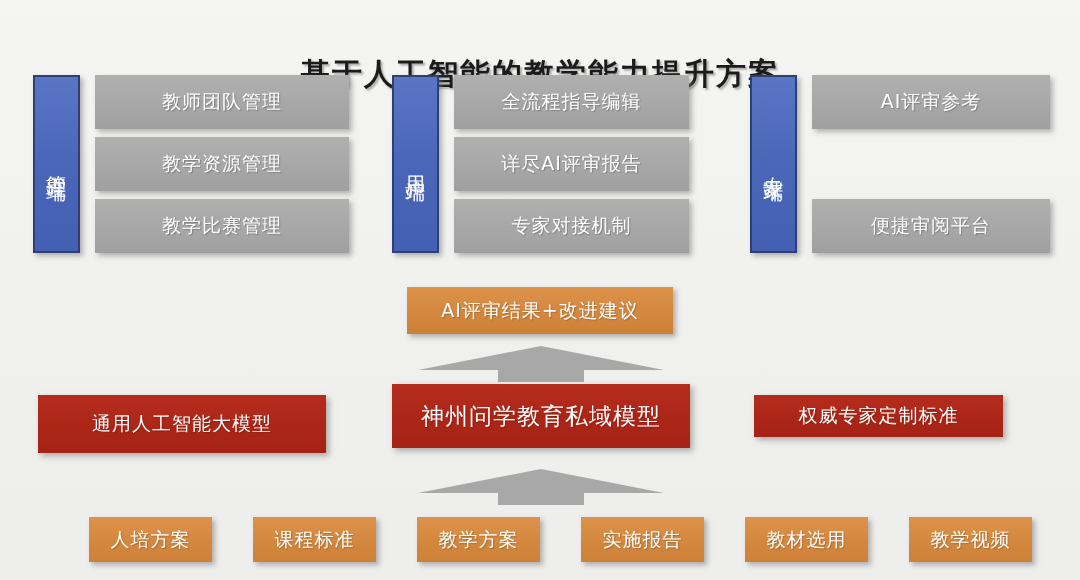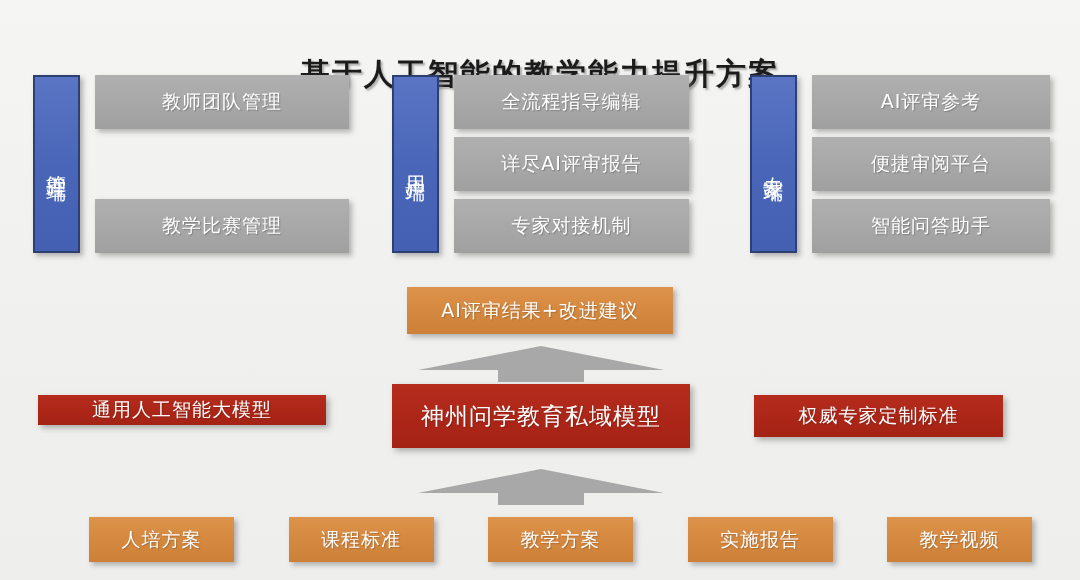--- a/index.html
+++ b/index.html
@@ -129,21 +129,21 @@
     background: linear-gradient(180deg, #b52c1c 0%, #ac2618 55%, #a42314 100%);
     color: #ffffff;
     display: flex;
     align-items: center;
     justify-content: center;
     box-shadow: 3px 3px 6px rgba(125,125,125,0.6);
     text-shadow: 1px 1px 1px rgba(110,30,20,0.5);
     letter-spacing: 1px;
   }
   .red-left {
-    left: 38px;  top: 395px; width: 288px; height: 30px; font-size: 19px;
+    left: 38px;  top: 395px; width: 288px; height: 58px; font-size: 19px;
   }
   .red-center {
     left: 392px; top: 384px; width: 298px; height: 64px; font-size: 23px;
   }
   .red-right {
     left: 754px; top: 395px; width: 249px; height: 42px; font-size: 19px;
   }
 
   
   .chips {
@@ -179,20 +179,23 @@
 
   <div class="group group-1">
     <div class="vtab">
       <span class="vtab-text">管理端</span>
     </div>
     <div class="rows">
       <div class="grow">
         <span>教师团队管理</span>
       </div>
       <div class="grow">
+        <span>教学资源管理</span>
+      </div>
+      <div class="grow">
         <span>教学比赛管理</span>
       </div>
     </div>
   </div>
 
   <div class="group group-2">
     <div class="vtab">
       <span class="vtab-text">用户端</span>
     </div>
     <div class="rows">
@@ -211,23 +214,20 @@
   <div class="group group-3">
     <div class="vtab">
       <span class="vtab-text">专家端</span>
     </div>
     <div class="rows">
       <div class="grow">
         <span>AI评审参考</span>
       </div>
       <div class="grow">
         <span>便捷审阅平台</span>
-      </div>
-      <div class="grow">
-        <span>智能问答助手</span>
       </div>
     </div>
   </div>
 
   <div class="ai-box">
     <span>AI评审结果+改进建议</span>
   </div>
 
   <div class="up-arrow arrow-1">
     <svg viewBox="0 0 246 38" preserveAspectRatio="none" aria-hidden="true">
@@ -258,17 +258,20 @@
     <div class="chip">
       <span>课程标准</span>
     </div>
     <div class="chip">
       <span>教学方案</span>
     </div>
     <div class="chip">
       <span>实施报告</span>
     </div>
     <div class="chip">
+      <span>教材选用</span>
+    </div>
+    <div class="chip">
       <span>教学视频</span>
     </div>
   </div>
 
 </div>
 
 </body></html>

